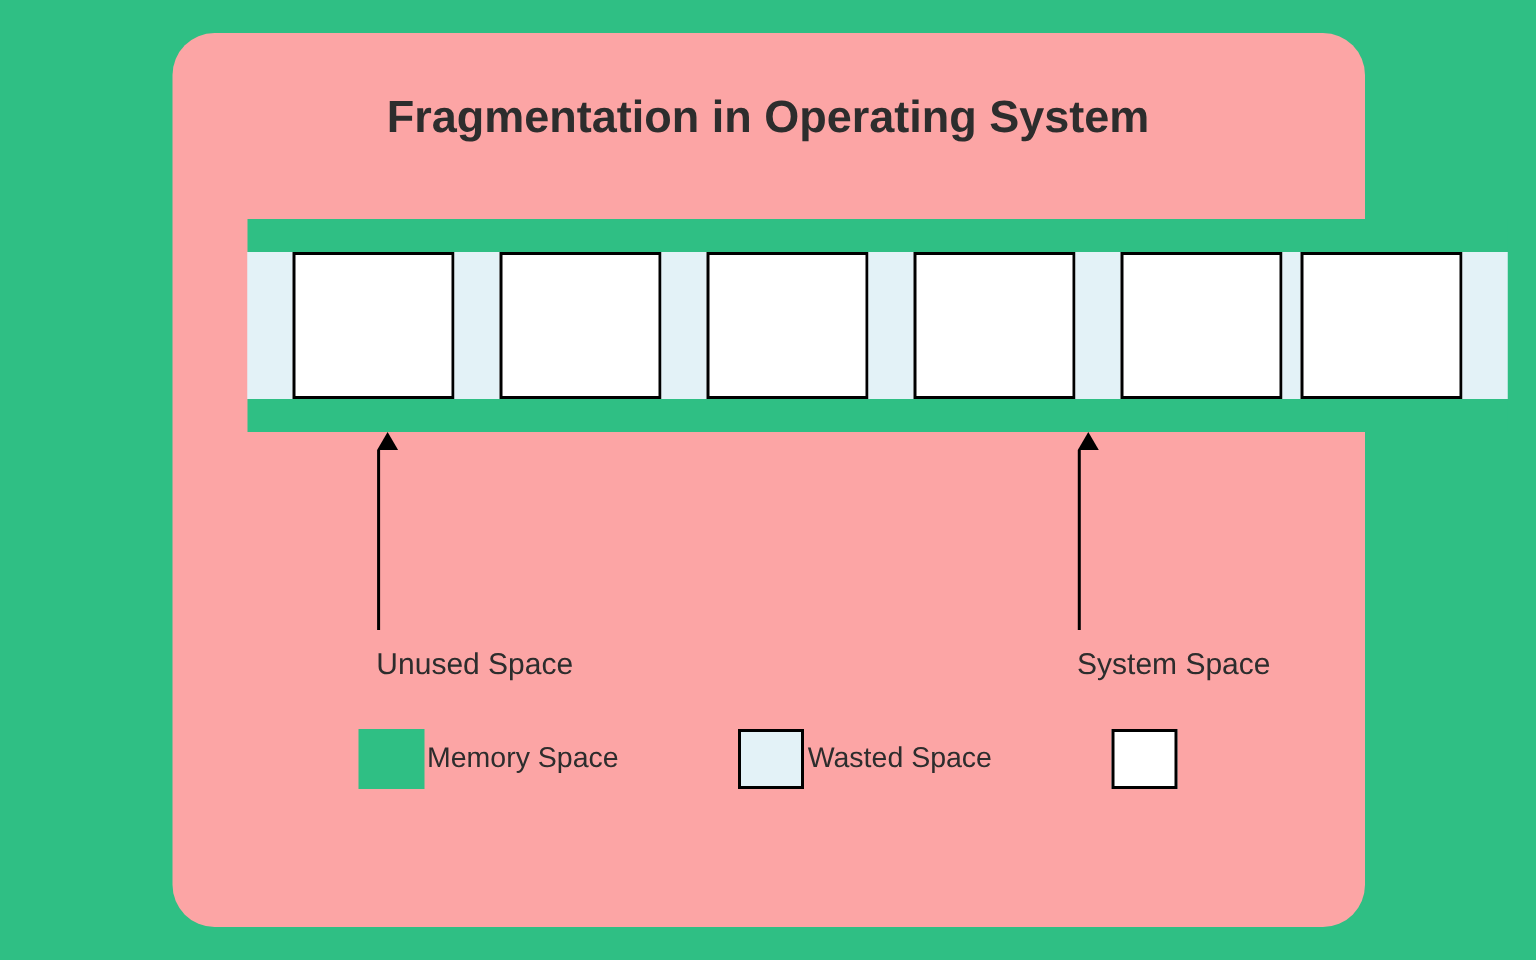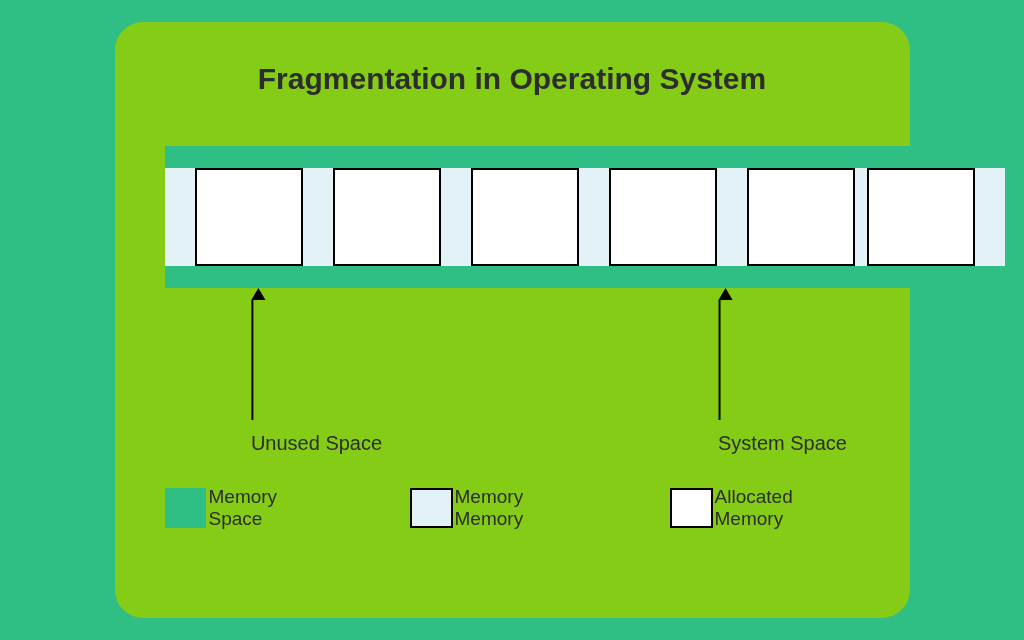--- a/index.html
+++ b/index.html
@@ -8,21 +8,21 @@
     height: 640px;
     background: #2fbf84;
     font-family: "Segoe UI", Arial, sans-serif;
     display: flex;
     align-items: center;
     justify-content: center;
   }
   .card {
     width: 795px;
     height: 596px;
-    background: #84cc16;
+    background: #fca5a5;
     border-radius: 28px;
     position: relative;
     padding: 40px 50px 30px 50px;
   }
   .title {
     text-align: center;
     font-size: 30px;
     font-weight: 700;
     color: #2d2d2d;
     margin-bottom: 50px;
@@ -145,20 +145,19 @@
       </div>
     </div>
 
   <div class="legend">
     <div class="legend-item">
       <div class="swatch green"></div>
       <span class="legend-text">Memory Space</span>
     </div>
     <div class="legend-item">
       <div class="swatch blue"></div>
-      <span class="legend-text">Memory Memory</span>
+      <span class="legend-text">Wasted Space</span>
     </div>
     <div class="legend-item">
       <div class="swatch white"></div>
-      <span class="legend-text">Allocated Memory</span>
     </div>
   </div>
 </div>
 
 </body></html>

